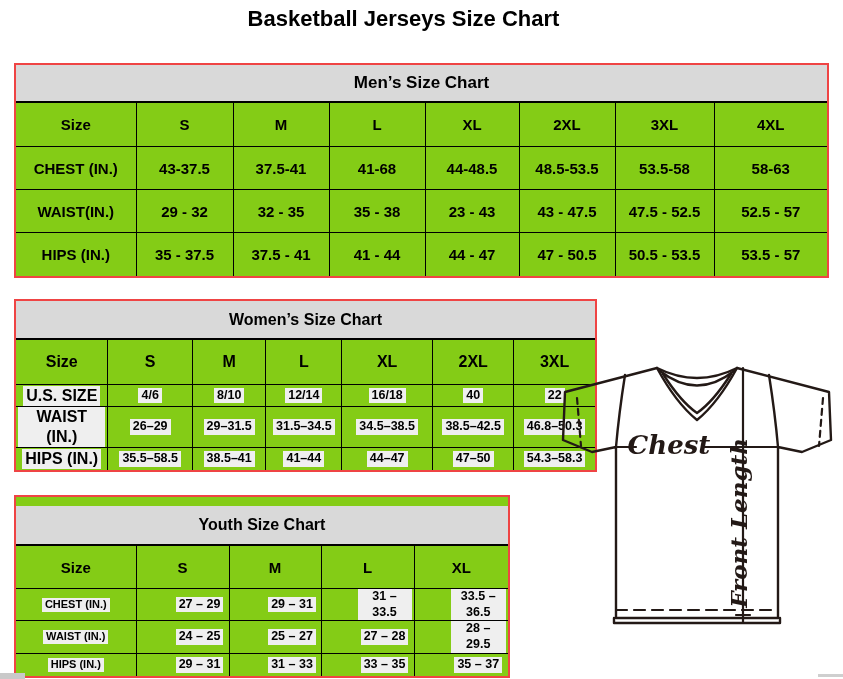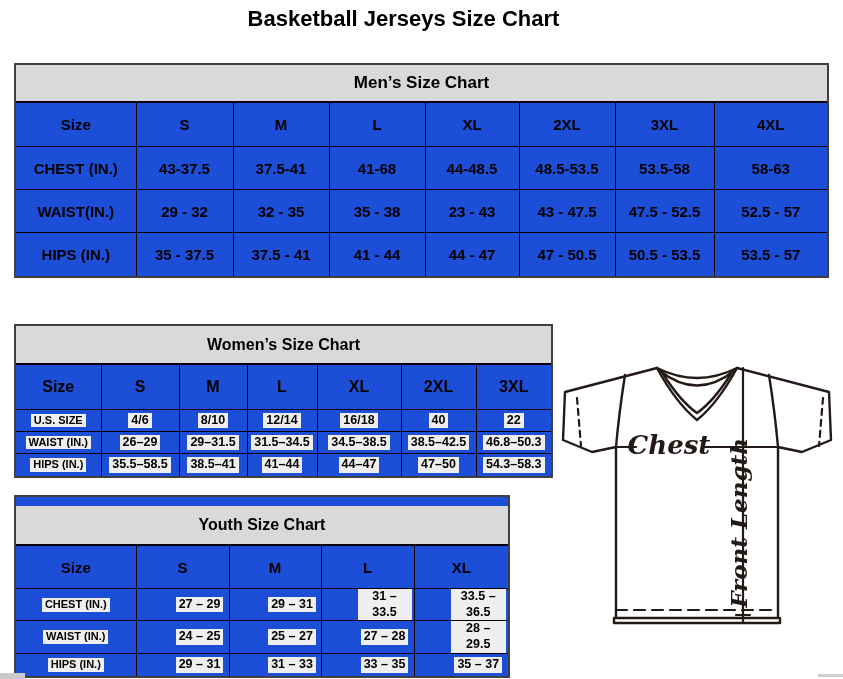--- a/index.html
+++ b/index.html
@@ -5,21 +5,21 @@
   * { margin:0; padding:0; box-sizing:border-box; }
   html,body { background:#fff; }
   body {
     width:843px; height:679px; position:relative; overflow:hidden;
     font-family:"Liberation Sans", sans-serif; color:#000;
   }
   .page-title {
     position:absolute; left:0; top:6px; width:807px; text-align:center;
     font-size:22px; font-weight:bold; letter-spacing:0px;
   }
-  .tbl { position:absolute; border:2px solid #404040; background:#1d4ed8; }
+  .tbl { position:absolute; border:2px solid #ef4444; background:#84cc16; }
   .band {
     border-bottom:1px solid #000; text-align:center; font-weight:bold;
     display:flex; align-items:center; justify-content:center;
   }
   table { border-collapse:collapse; table-layout:fixed; width:100%; }
   th, td { border:1px solid #000; text-align:center; font-weight:bold; padding:0 2px; overflow:hidden; }
   tr > *:first-child { border-left:none; }
   tr > *:last-child { border-right:none; }
   tbody tr:last-child > * { border-bottom:none; }
 
@@ -27,21 +27,21 @@
   .mens .band { height:37px; font-size:17px; }
   .mens thead tr { height:44px; }
   .mens tbody tr { height:43px; }
   .mens th, .mens td { font-size:15px; }
 
   
   .womens .band { height:38px; font-size:16px; }
   .womens thead tr { height:45px; }
   .womens thead th { font-size:16px; }
   .womens tbody tr { height:22px; }
-  .womens tbody th { font-size:11px; }
+  .womens tbody th { font-size:16px; }
   .womens tbody td { font-size:12.5px; }
 
   
   .youth .band { height:39px; font-size:16px;margin-top:9px; }
   .youth thead tr { height:43px; }
   .youth thead th { font-size:15px; }
   .youth tbody tr { height:23px; }
   .youth tbody th { font-size:11px; }
   .youth tbody td { font-size:12.5px;padding-left:36px; }
 
@@ -112,21 +112,21 @@
           <td>41 - 44</td>
           <td>44 - 47</td>
           <td>47 - 50.5</td>
           <td>50.5 - 53.5</td>
           <td>53.5 - 57</td>
         </tr>
       </tbody>
     </table>
 </div>
 
-<div class="tbl womens" style="left:14px; top:299px; width:539px;margin-top:25px;">
+<div class="tbl womens" style="left:14px; top:299px; width:583px;">
   <div class="band" style="background: rgb(217, 217, 217);">Women’s Size Chart</div>
   <table>
     <colgroup>
       <col style="width:85px">
         <col style="width:78px">
         <col style="width:68px">
         <col style="width:70px">
       <col style="width:84px">
         <col style="width:75px">
         <col style="width:75px">

